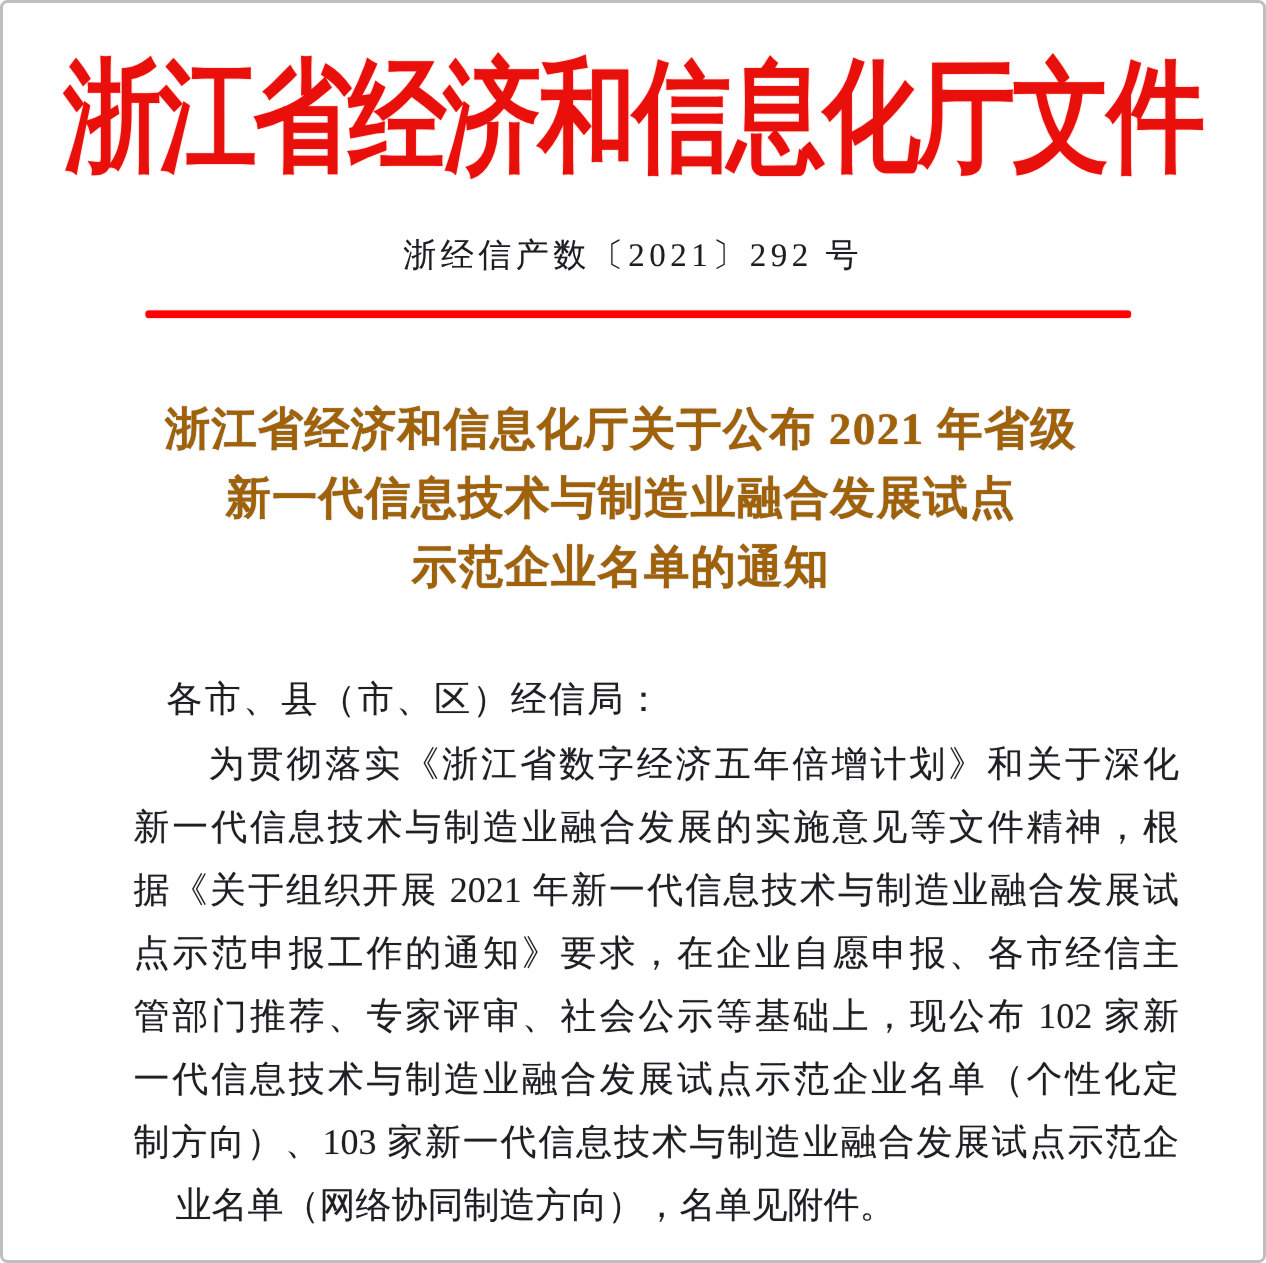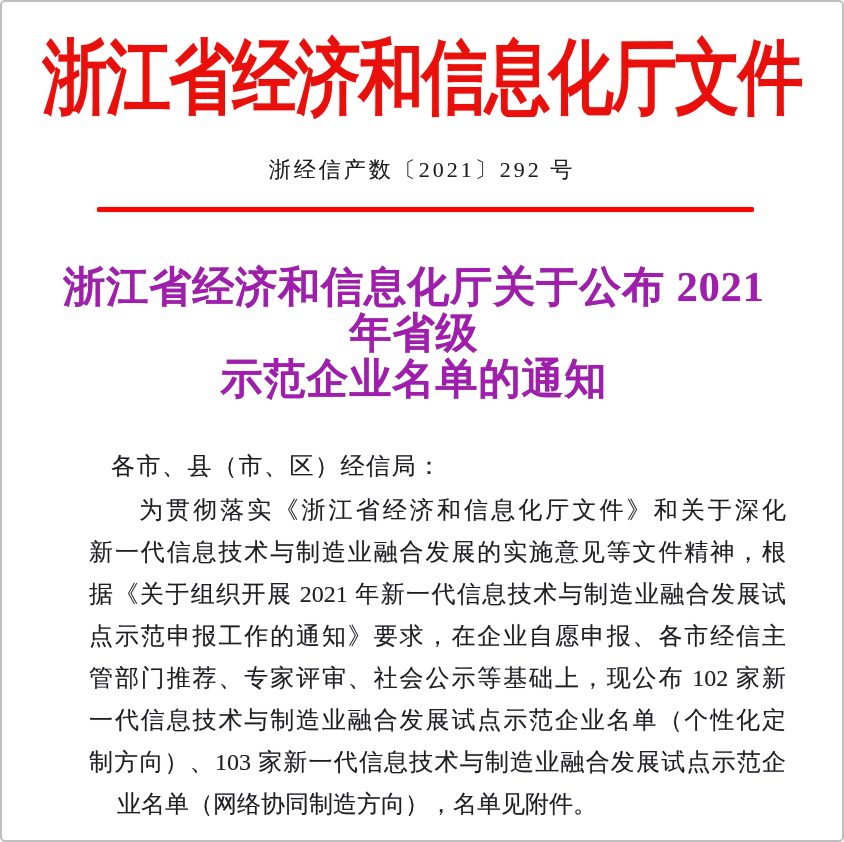--- a/index.html
+++ b/index.html
@@ -48,23 +48,23 @@
     width: 657px; height: 5px;
     background: #fe0100;
     border-radius: 2px;
     box-shadow: 0 0 1px rgba(255, 60, 60, 0.8);
   }
   
   .doc-title {
     position: absolute;
     top: 262px; left: 36px; right: 52px;
     text-align: center;
-    color: #a21caf;
+    color: #a16207;
     font-weight: bold;
-    font-size: 42px;
+    font-size: 30px;
     line-height: 46px;
     letter-spacing: 1px;
     text-shadow: 0 0 0.8px rgba(0, 0, 0, 0.55);
   }
   
   .salutation {
     position: absolute;
     top: 448px; left: 109px;
     color: #1f1f1f;
     font-size: 24px;
@@ -97,27 +97,28 @@
 <div class="page">
 
   <div class="letterhead">浙江省经济和信息化厅文件</div>
 
   <div class="doc-number">浙经信产数〔2021〕292 号</div>
 
   <div class="red-rule"></div>
 
   <div class="doc-title">
     <div>浙江省经济和信息化厅关于公布 2021 年省级</div>
+    <div>新一代信息技术与制造业融合发展试点</div>
     <div>示范企业名单的通知</div>
   </div>
 
   <div class="salutation">各市、县（市、区）经信局：</div>
 
   <div class="body-block">
-    <div class="body-line first">为贯彻落实《浙江省经济和信息化厅文件》和关于深化</div>
+    <div class="body-line first">为贯彻落实《浙江省数字经济五年倍增计划》和关于深化</div>
     <div class="body-line">新一代信息技术与制造业融合发展的实施意见等文件精神，根</div>
     <div class="body-line">据《关于组织开展 2021 年新一代信息技术与制造业融合发展试</div>
     <div class="body-line">点示范申报工作的通知》要求，在企业自愿申报、各市经信主</div>
     <div class="body-line">管部门推荐、专家评审、社会公示等基础上，现公布 102 家新</div>
     <div class="body-line">一代信息技术与制造业融合发展试点示范企业名单（个性化定</div>
     <div class="body-line">制方向）、103 家新一代信息技术与制造业融合发展试点示范企</div>
     <div class="body-line last">业名单（网络协同制造方向），名单见附件。</div>
   </div>
 
 </div>

